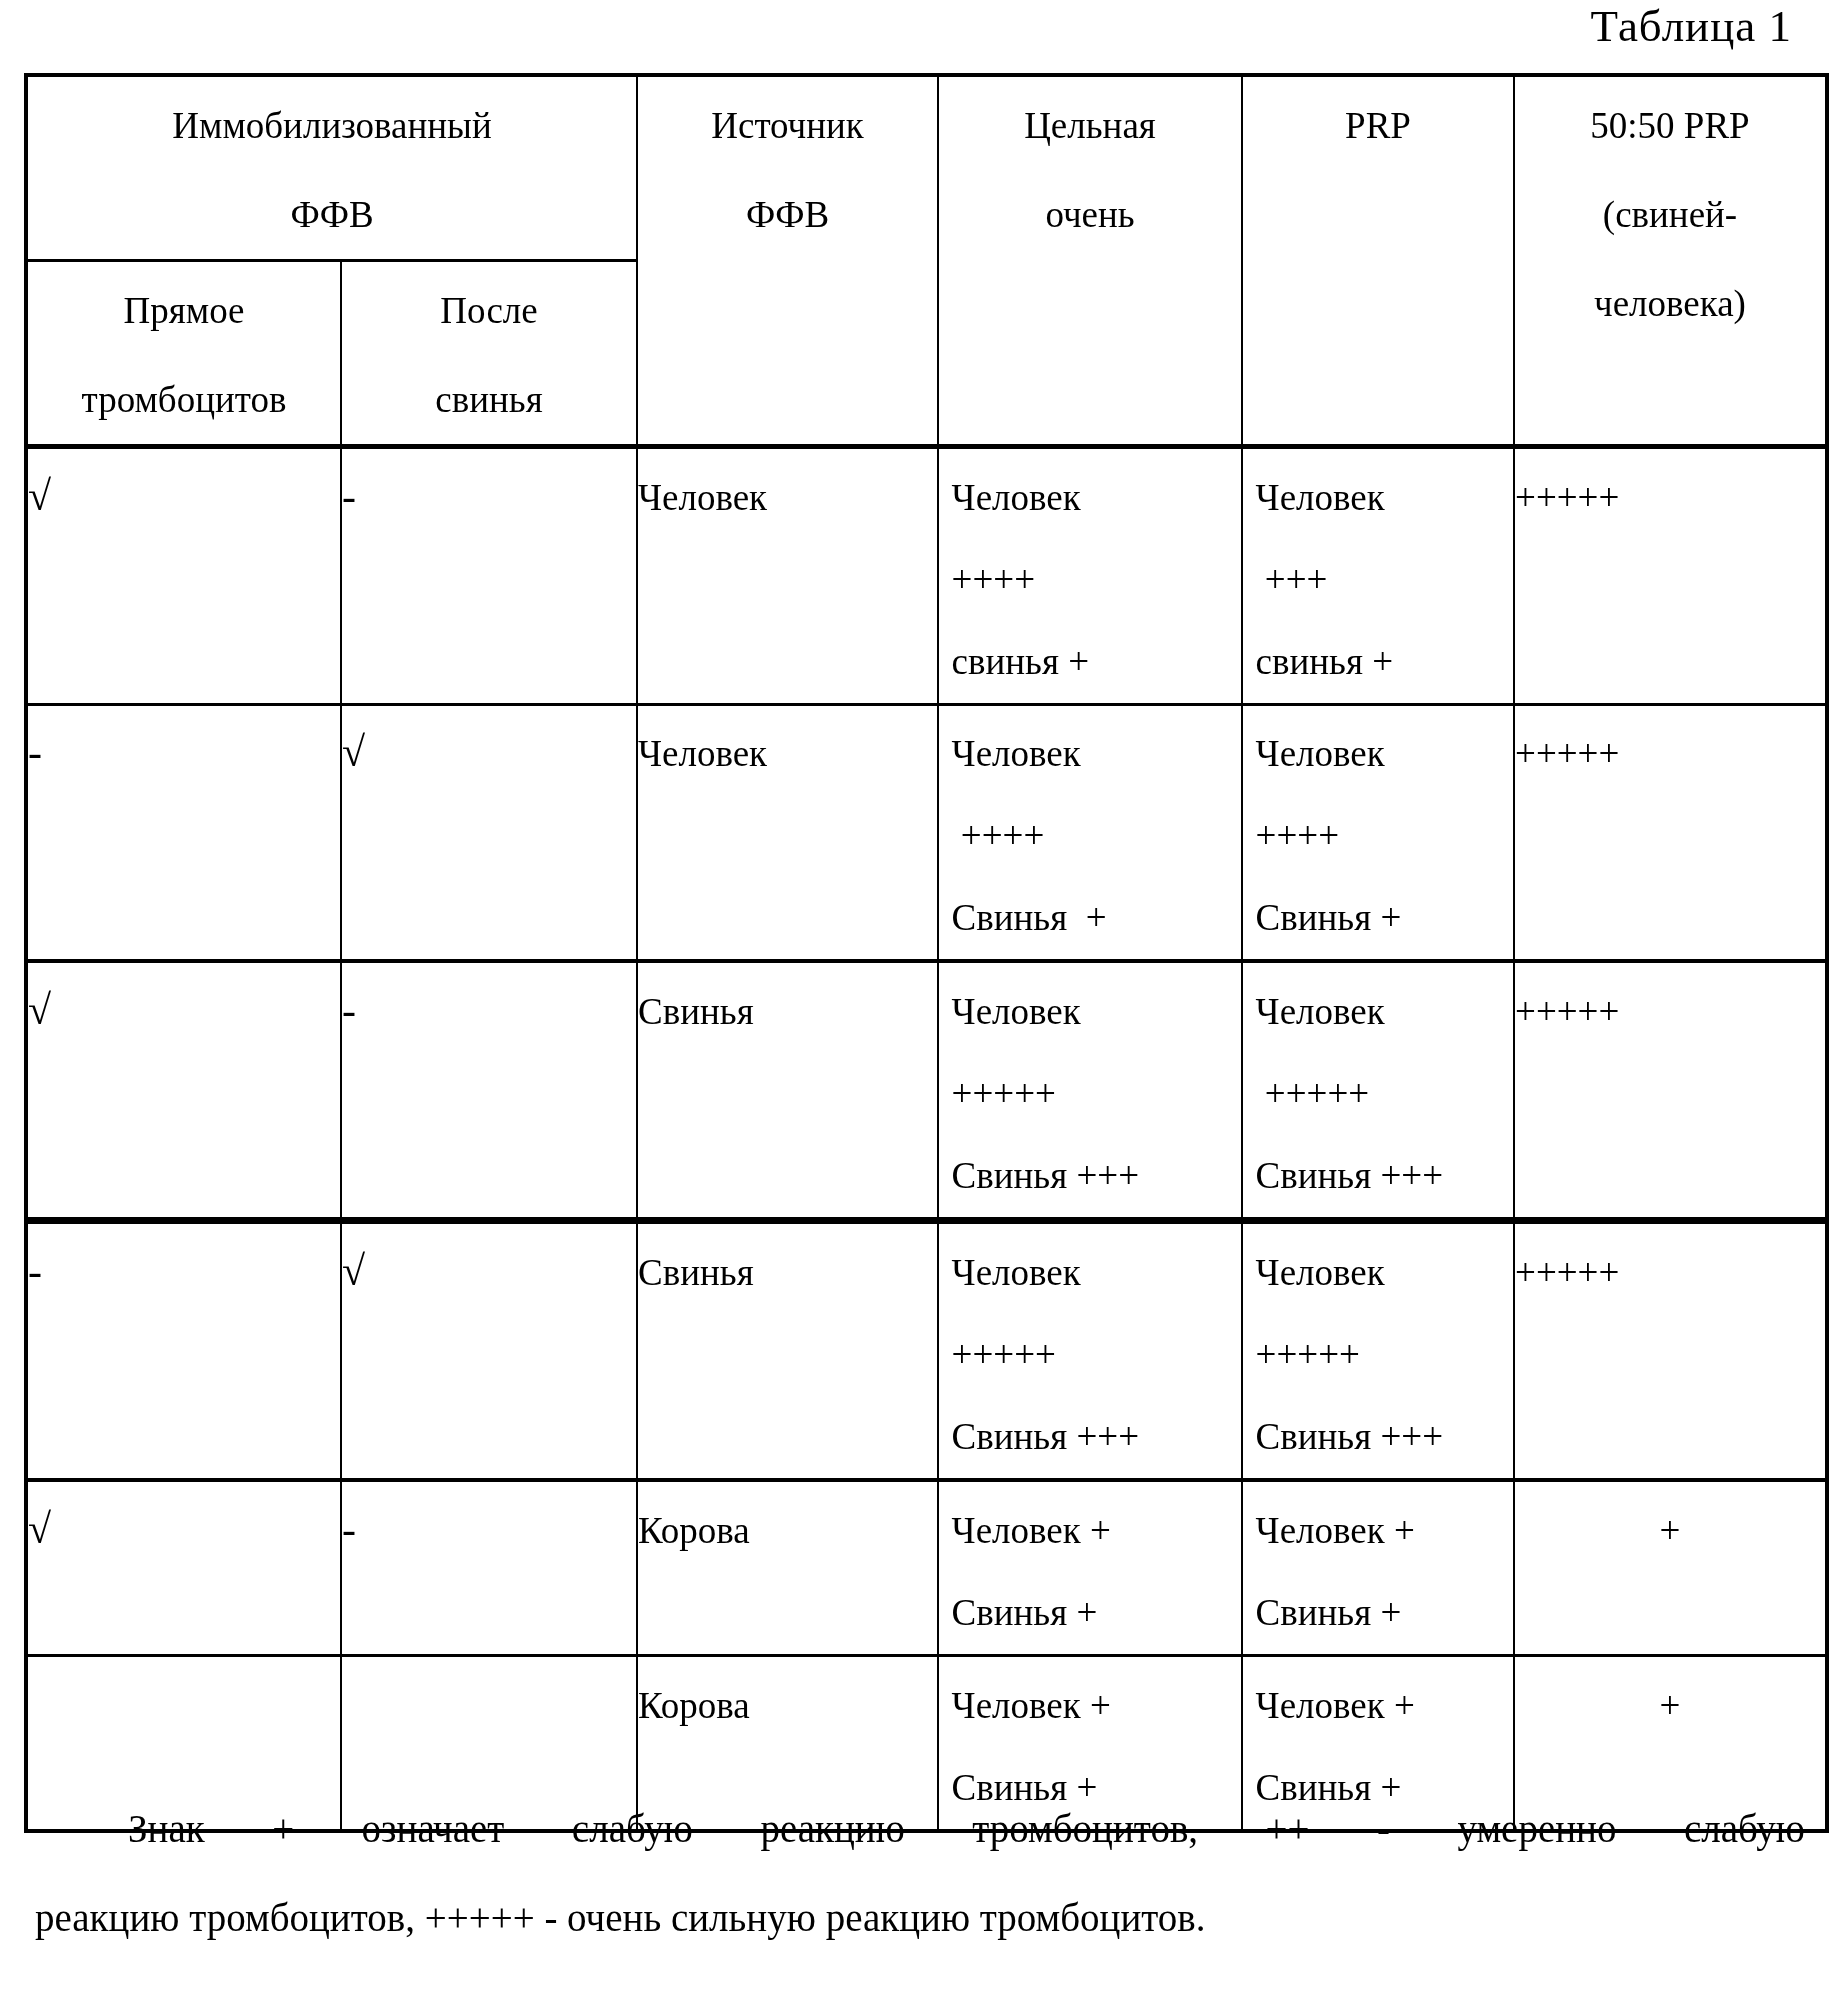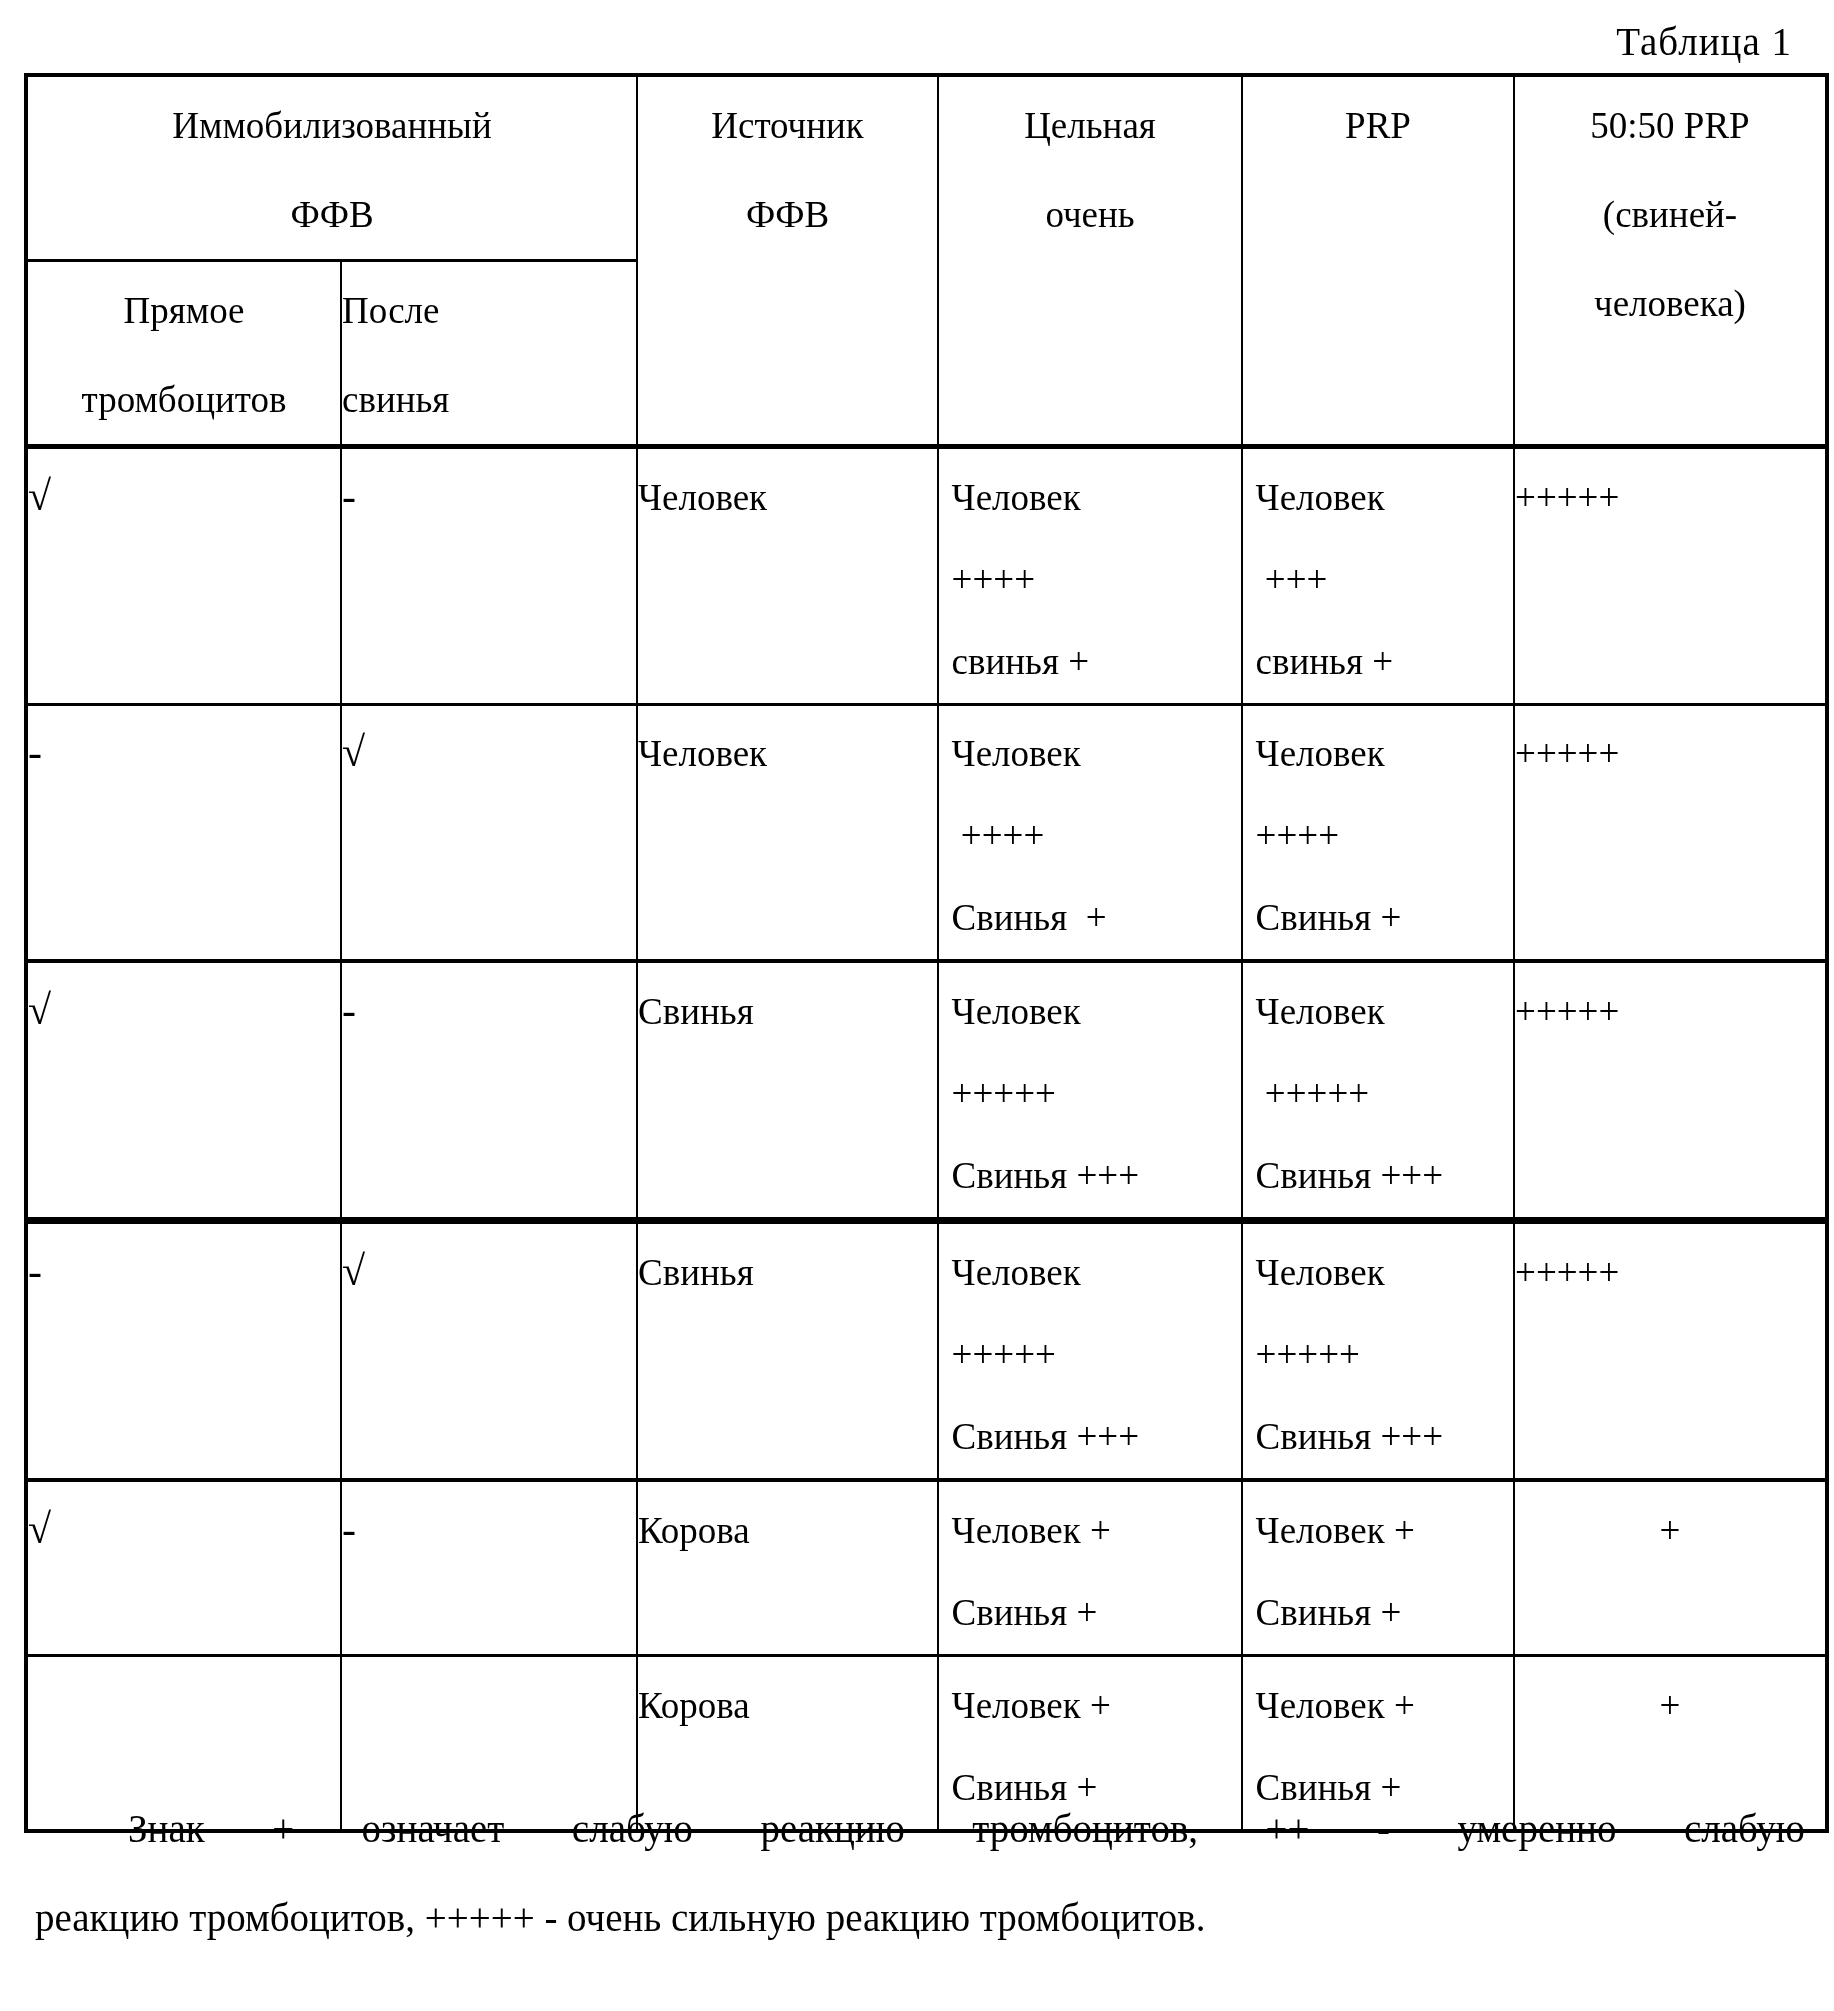--- a/index.html
+++ b/index.html
@@ -8,23 +8,23 @@
     width: 1835px;
     height: 2012px;
     background: #ffffff;
     color: #000000;
     font-family: "Liberation Serif", "DejaVu Serif", serif;
     font-size: 37px;
     overflow: hidden;
   }
   .title {
     position: absolute;
-    top: 19px;
+    top: 0;
     right: 43px;
-    font-size: 39px;
+    font-size: 45px;
     letter-spacing: 1px;
   }
   table.tbl {
     position: absolute;
     left: 24px;
     top: 73px;
     width: 1801px;
     table-layout: fixed;
     border-collapse: collapse;
     border: 4.9px solid #000;
@@ -34,21 +34,21 @@
     border: 2.9px solid #000;
     vertical-align: top;
     padding: 0;
     overflow: hidden;
   }
   
   .hcell { text-align: center; }
   .hcell .hl { line-height: 89px; white-space: pre-wrap; }
   .hcell.pad-top { padding-top: 3.9px; }
   .hcell-left { text-align: center; padding-left: 13.6px; }
-  .sub-capture { text-align: left; padding-left: 25px; }
+  .sub-capture { text-align: center; padding-left: 25px; }
   tr.hA td.merged { border-bottom-width: 3.9px; }
   tr.hA td.deep, tr.hB td { border-bottom: 5.8px solid #000; }
   
   .r td { padding-top: 7.8px; }
   .r .ln { line-height: 82px; white-space: pre-wrap; padding-left: 12.6px; }
   .src { padding-left: 16.5px; line-height: 82px; }
   .mark1 { padding-left: 131px; font-size: 42px; line-height: 78px; }
   .mark2 { padding-left: 70px;  font-size: 42px; line-height: 78px; }
   .p-left  { padding-left: 49px; line-height: 82px; }
   .p-center{ text-align: center; line-height: 82px; }

